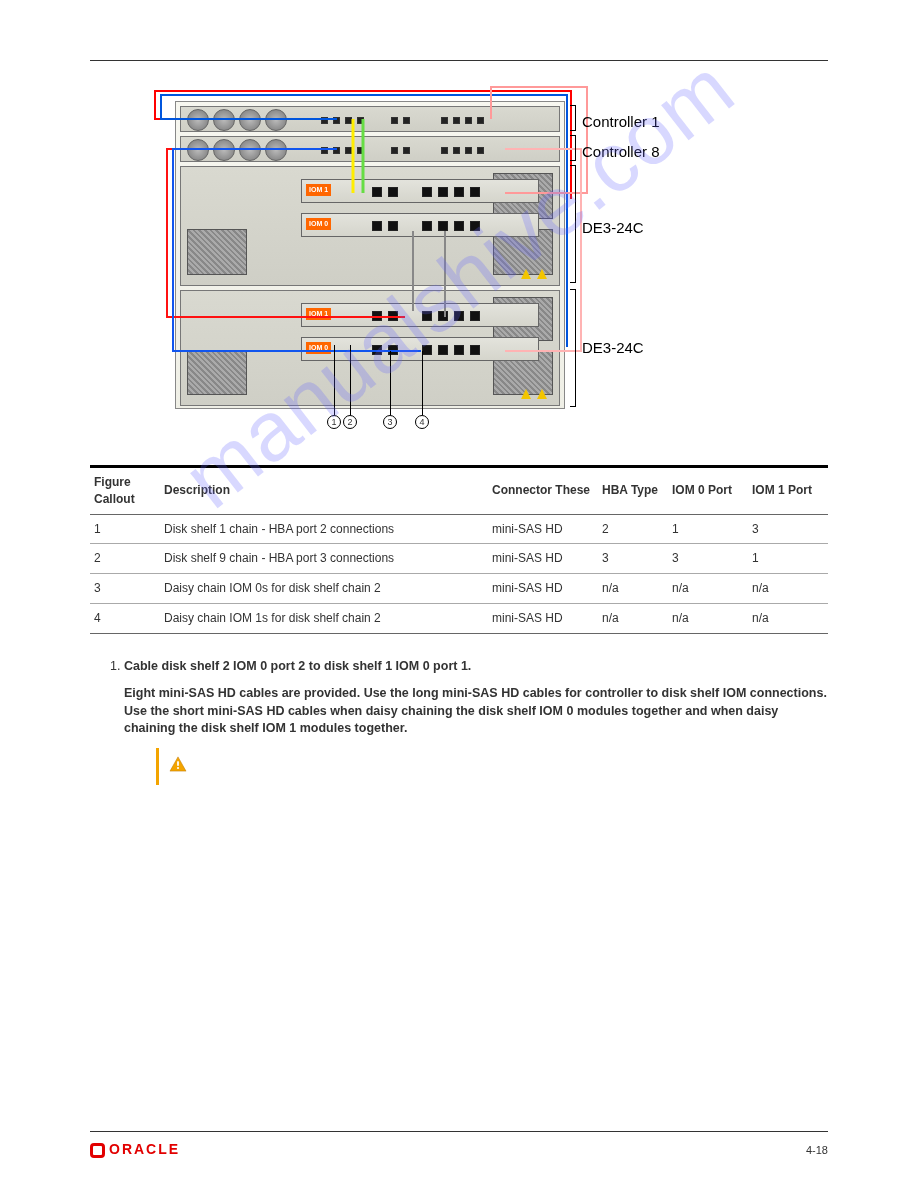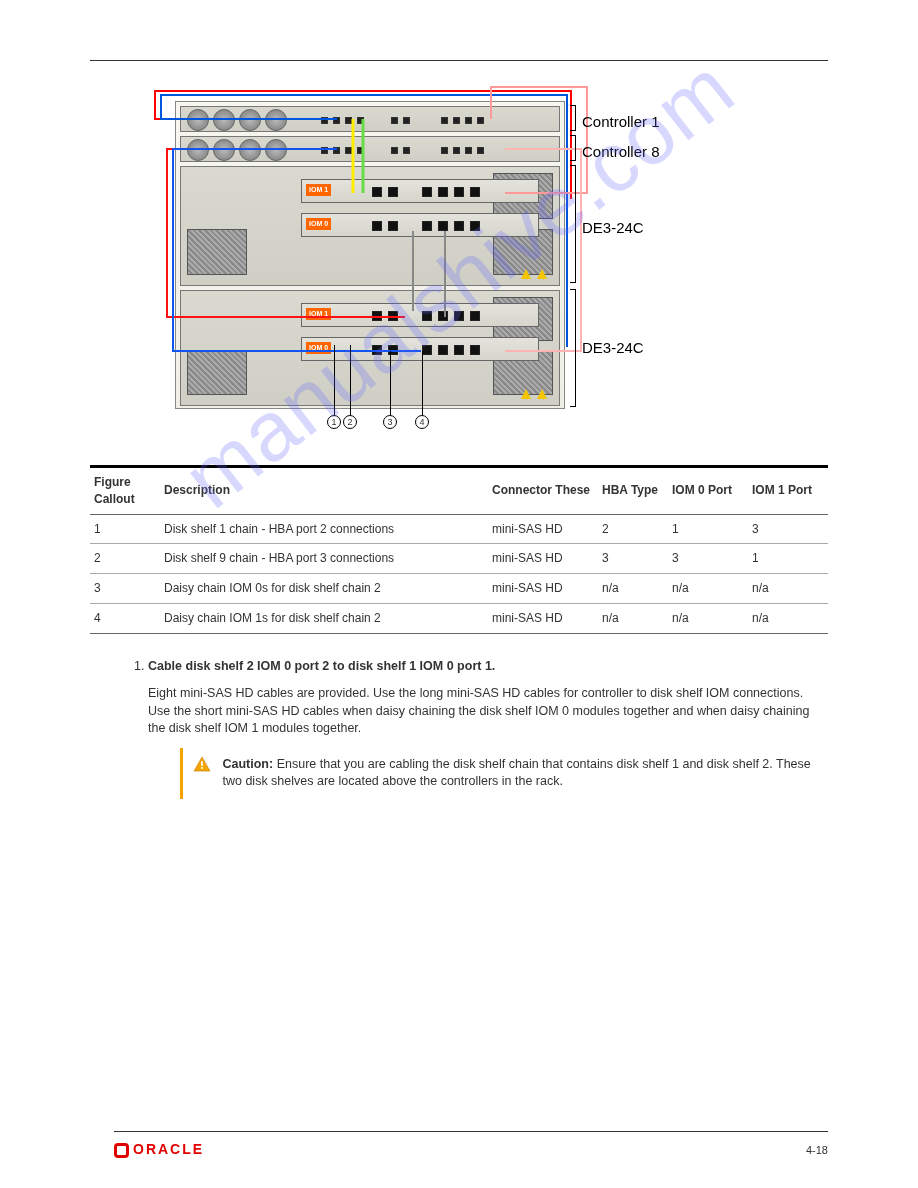--- a/index.html
+++ b/index.html
@@ -157,43 +157,42 @@
   .caution .tri {
     display: inline-block;
     vertical-align: top;
     margin-right: 8px;
   }
   .caution .tri svg { width: 18px; height: 16px; }
   .caution .ctext { display: inline-block; width: calc(100% - 34px); vertical-align: top; }
   .caution .clabel { font-weight: bold; }
   
   ol.steps { margin: 18px 0 0 34px; font-size: 12.5px; }
-  ol.steps li { margin-bottom: 14px; margin-left: 24px; }
+  ol.steps li { margin-bottom: 14px; }
   ol.steps li .step-title { font-weight: bold; }
   
   .footer {
     position: absolute;
     left: 0; right: 0; bottom: 28px;
     padding: 0 90px;
-    margin-left: 24px;
   }
   .footer-rule { border: none; border-top: 1px solid #333; margin-bottom: 8px; }
   .footer-row { display: flex; justify-content: space-between; align-items: center; }
   .oracle-logo {
     display: inline-flex; align-items: center;
     font-family: Arial, sans-serif;
     font-weight: bold; color: #e20000;
     font-size: 14px; letter-spacing: 2px;
   }
   .oracle-logo .O {
     display: inline-block; width: 15px; height: 15px;
     border: 3px solid #e20000; border-radius: 4px; margin-right: 4px;
   }
   .page-num { font-size: 11px; color: #333; }
-  .body-para { margin: 10px 0 0 0; font-size: 12.5px; }
+  .body-para { margin: 10px 0 0 0; font-size: 12.5px; font-weight: bold; }
 </style>
 </head>
 <body>
 
 <div class="page">
   <hr class="top-rule">
 
   <div class="figure-area">
     <div class="watermark">manualshive.com</div>
 
@@ -372,24 +371,20 @@
       <div class="body-para">Eight mini-SAS HD cables are provided. Use the long mini-SAS HD cables for controller to disk shelf IOM connections. Use the short mini-SAS HD cables when daisy chaining the disk shelf IOM 0 modules together and when daisy chaining the disk shelf IOM 1 modules together.</div>
 
       <div class="caution">
         <span class="tri">
           <svg viewBox="0 0 20 18">
               <polygon points="10,1 19,17 1,17" fill="#f3a400" stroke="#c07800" stroke-width="0.6"></polygon>
               <rect x="9" y="6" width="2" height="5" fill="#fff"></rect>
               <rect x="9" y="12.5" width="2" height="2" fill="#fff"></rect>
             </svg>
         </span>
-        <span class="ctext">
-          <span class="clabel">Caution:</span>
-          <span>Ensure that you are cabling the disk shelf chain that contains disk shelf 1 and disk shelf 2. These two disk shelves are located above the controllers in the rack.</span>
-        </span>
       </div>
     </li>
   </ol>
 
   <div class="footer">
     <hr class="footer-rule">
     <div class="footer-row">
       <span class="oracle-logo">
         <span class="O"></span>ORACLE
       </span>

